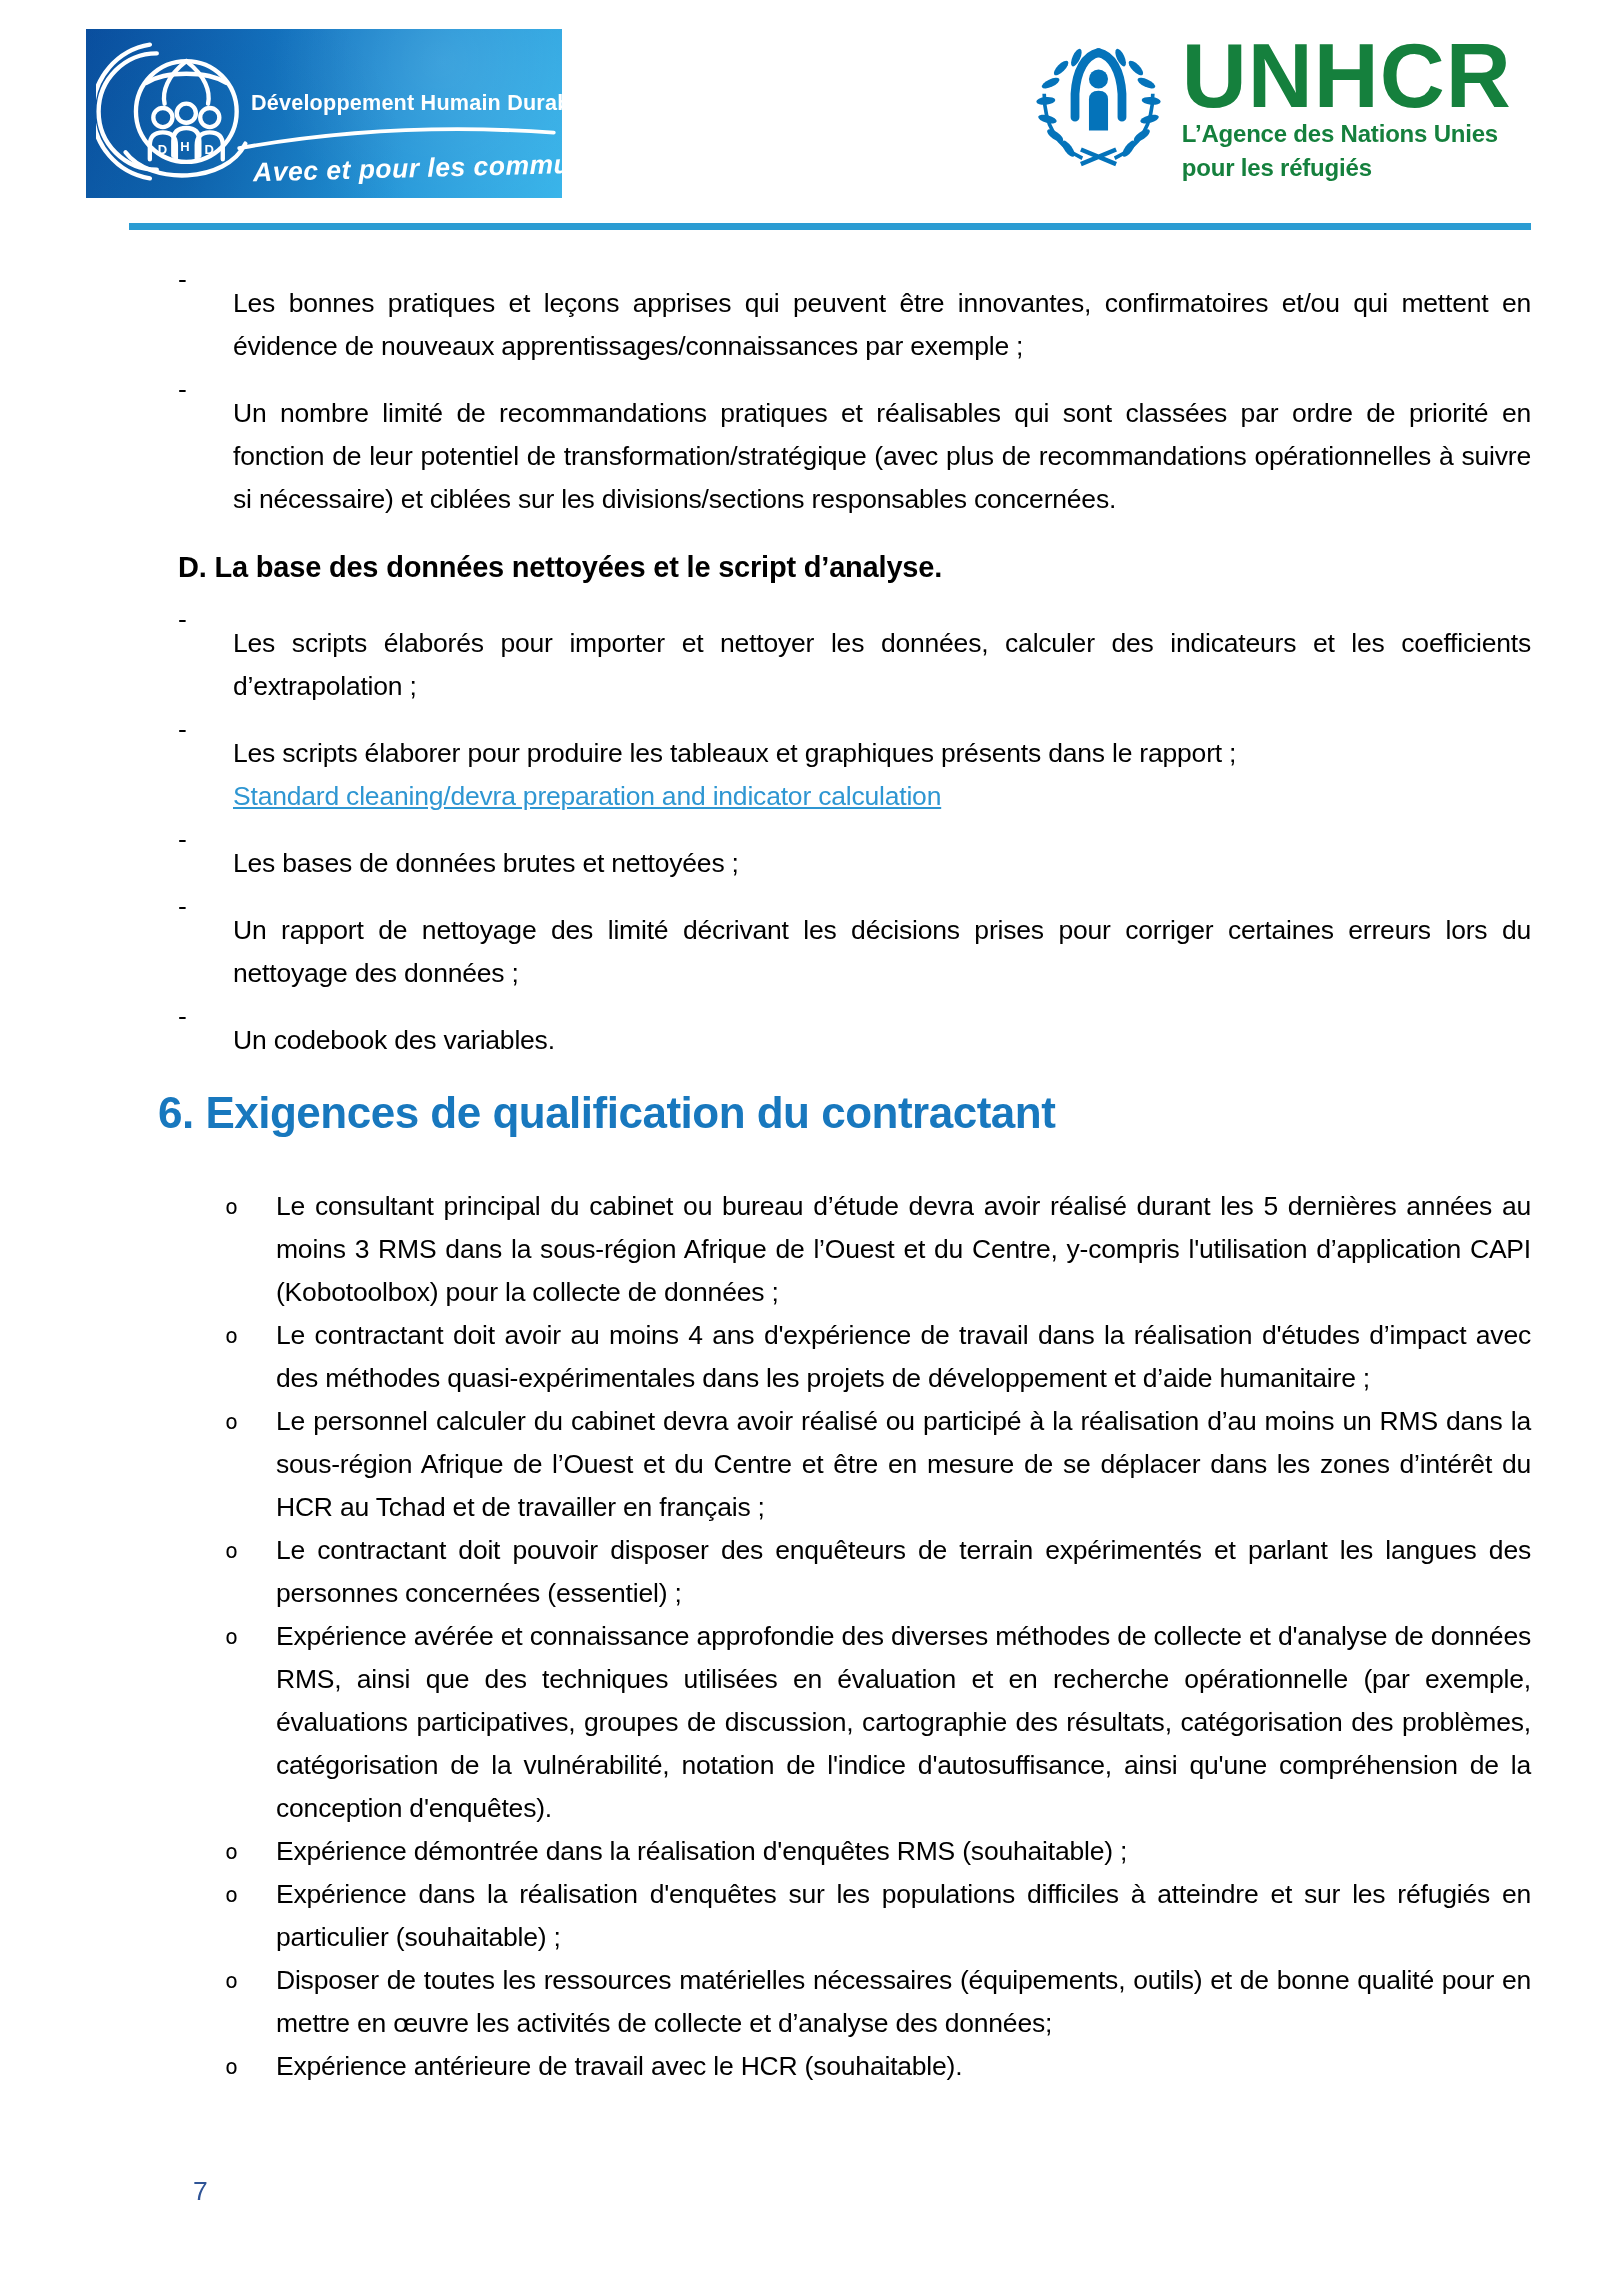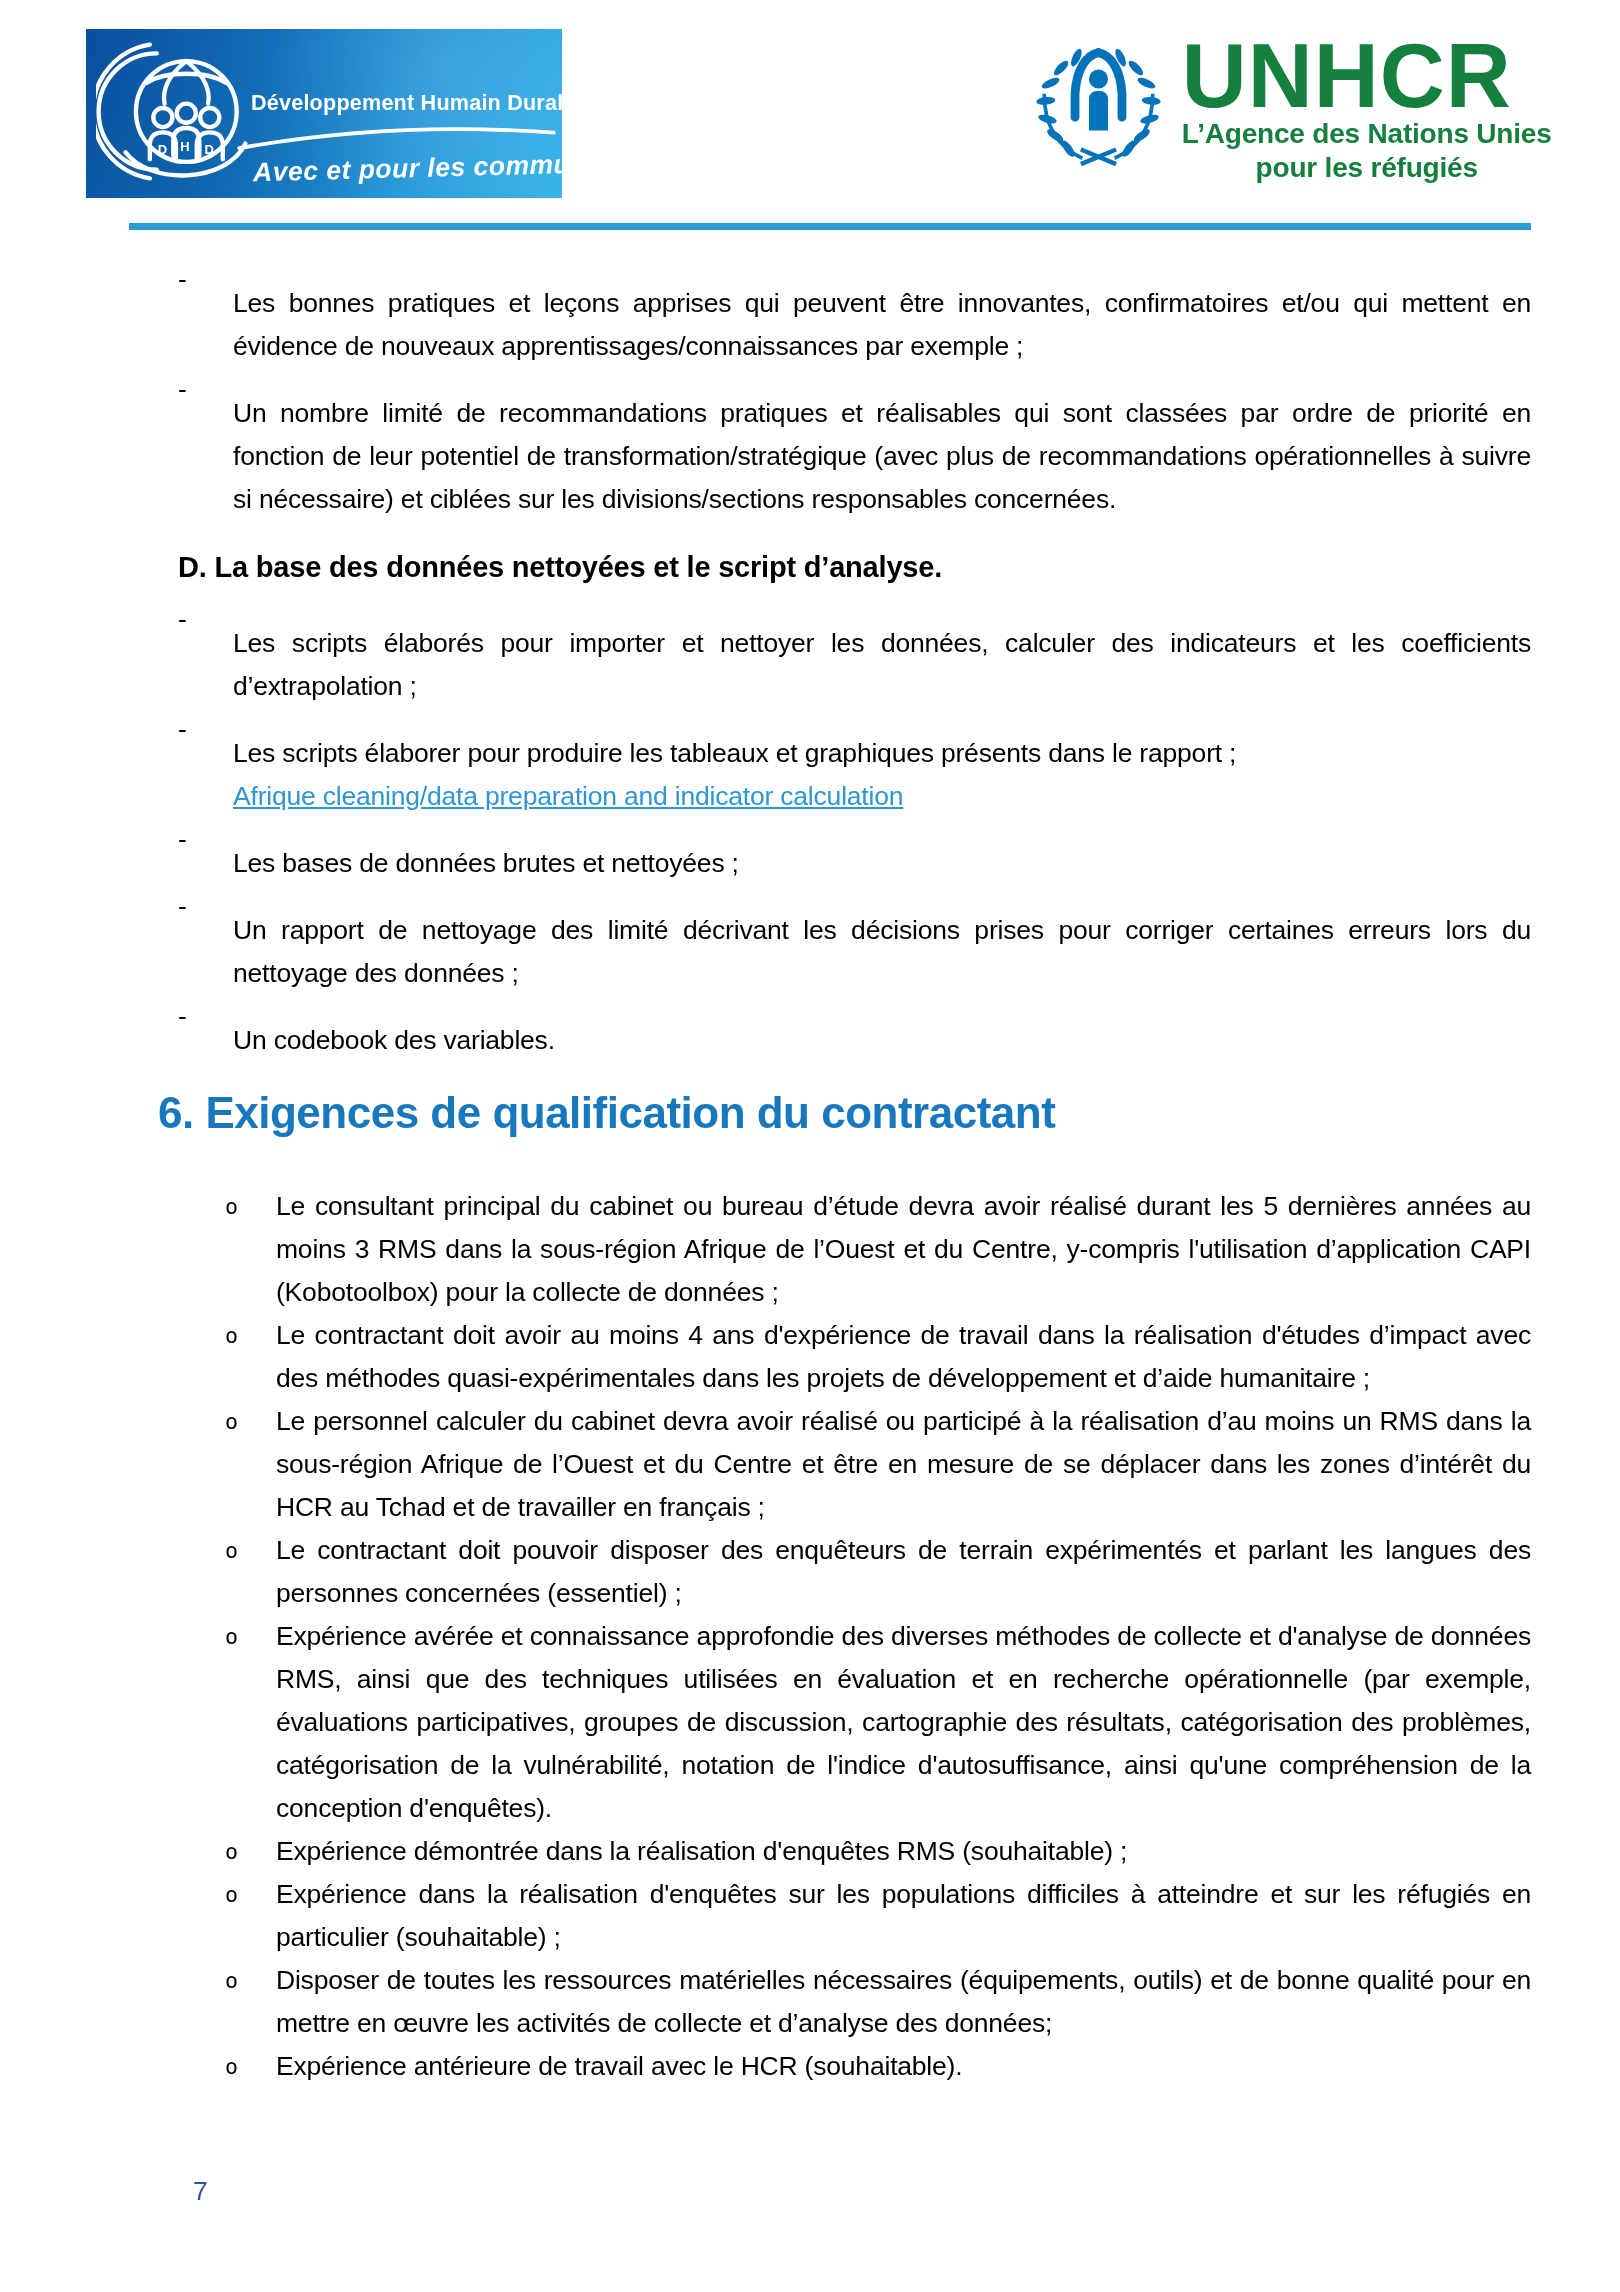--- a/index.html
+++ b/index.html
@@ -19,21 +19,21 @@
   .dhd-title{position:absolute;left:165px;top:61px;z-index:2;color:#fff;font-weight:bold;
        font-size:21.6px;letter-spacing:0.2px;white-space:nowrap;}
   .dhd-swoosh{position:absolute;left:149px;top:92px;z-index:2;}
   .dhd-tagline{position:absolute;left:167px;top:123px;z-index:2;color:#fff;font-style:italic;
        font-weight:bold;font-size:26.5px;letter-spacing:0.5px;transform:rotate(-1.5deg);white-space:nowrap;}
 
   .unhcr{position:absolute;left:1025px;top:35px;display:flex;align-items:flex-start;}
   .unhcr-emblem{flex:none;}
   .unhcr-text{margin-left:9.8px;color:#15803d;}
   .unhcr-word{font-size:90px;font-weight:bold;line-height:82px;letter-spacing:1px;}
-  .unhcr-sub{font-size:28px;font-weight:bold;line-height:34px;letter-spacing:-0.2px;text-align:center;}
+  .unhcr-sub{font-size:24px;font-weight:bold;line-height:34px;letter-spacing:-0.2px;}
 
   .rule{position:absolute;left:129px;top:223px;width:1402px;height:6.9px;background:#2b9cd3;}
 
   
   main{position:absolute;left:129px;top:231px;width:1402px;
        font-size:26.5px;line-height:43px;letter-spacing:-0.2px;}
 
   ul{list-style:none;margin:0;padding:0;}
   .dash-list{margin-top:27.4px;}
   .dash-list li{display:flex;}
@@ -148,21 +148,21 @@
     <h3 class="hd">D. La base des données nettoyées et le script d’analyse.</h3>
 
 
     <ul class="dash-list d-list">
         <li>
           <span class="marker">-</span>
           <span class="txt">Les scripts élaborés pour importer et nettoyer les données, calculer des indicateurs et les coefficients d’extrapolation ;</span>
         </li>
         <li>
           <span class="marker">-</span>
-          <span class="txt">Les scripts élaborer pour produire les tableaux et graphiques présents dans le rapport ;<a class="doc-link" href="#">Afrique cleaning/data preparation and indicator calculation</a></span>
+          <span class="txt">Les scripts élaborer pour produire les tableaux et graphiques présents dans le rapport ;<a class="doc-link" href="#">Standard cleaning/devra preparation and indicator calculation</a></span>
         </li>
         <li>
           <span class="marker">-</span>
           <span class="txt">Les bases de données brutes et nettoyées ;</span>
         </li>
         <li>
           <span class="marker">-</span>
           <span class="txt">Un rapport de nettoyage des limité décrivant les décisions prises pour corriger certaines erreurs lors du nettoyage des données ;</span>
         </li>
         <li>

